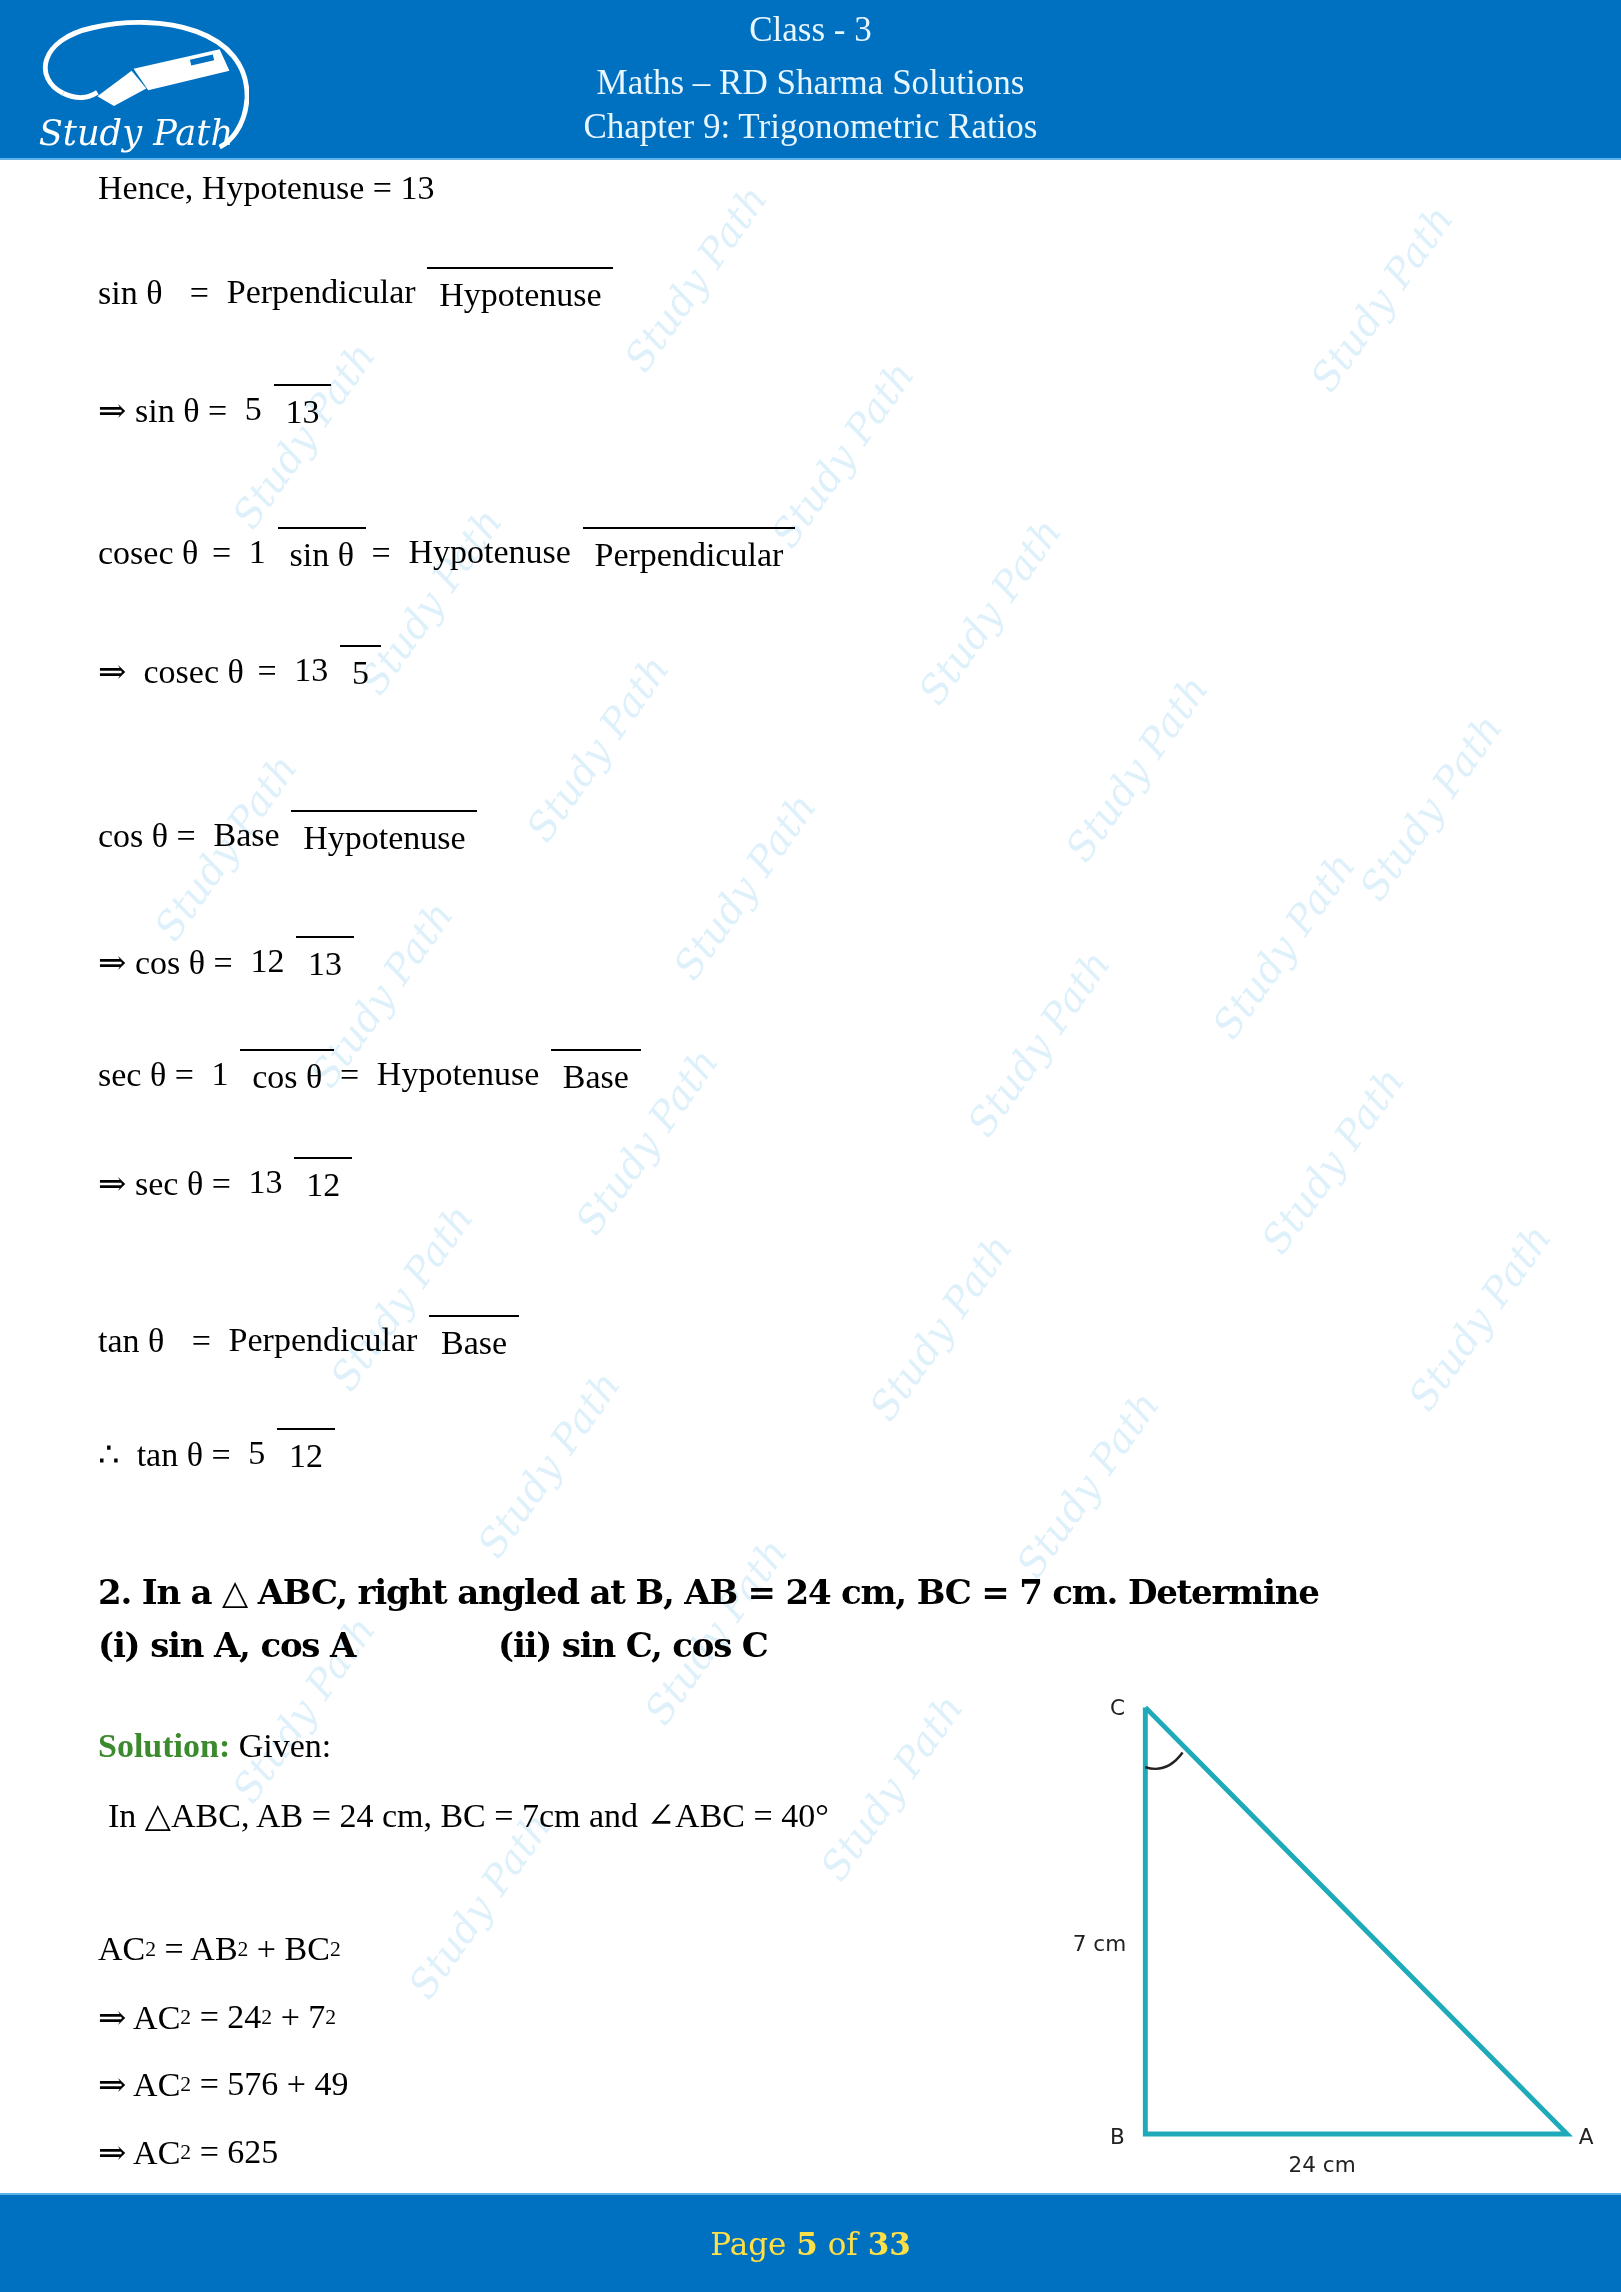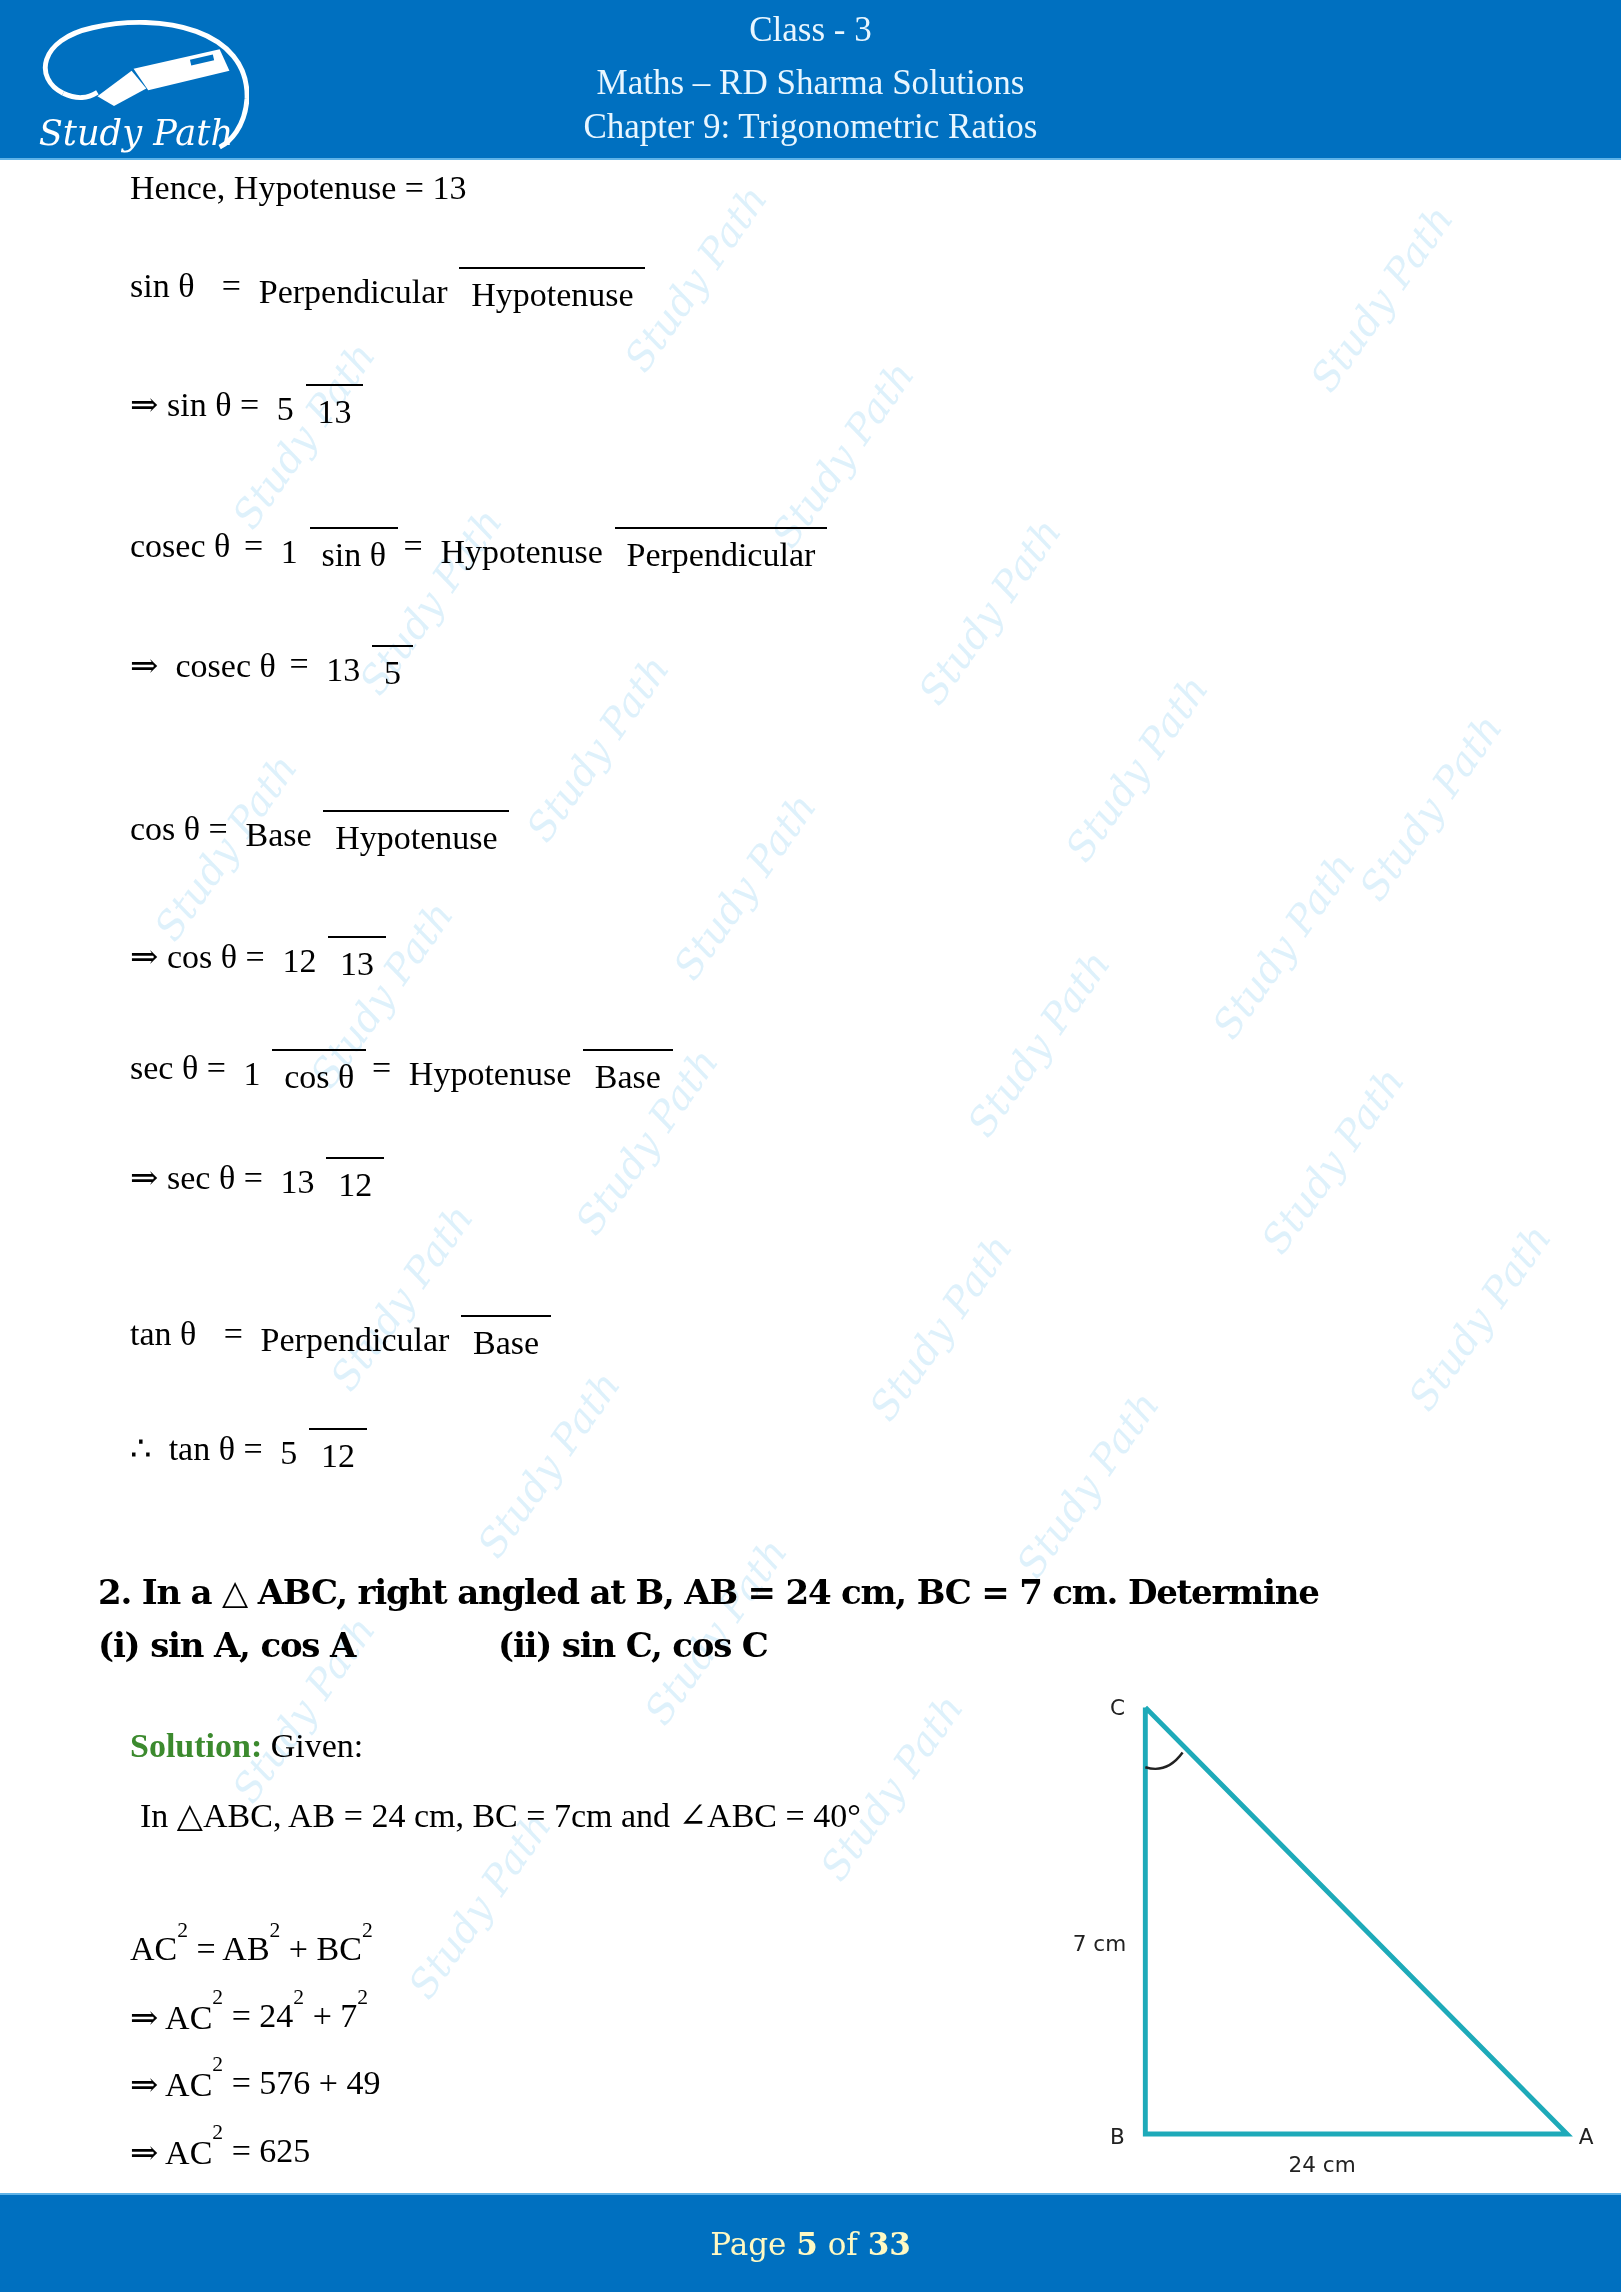--- a/index.html
+++ b/index.html
@@ -17,32 +17,32 @@
     color: #e8f6ff; font-family: "Liberation Serif", "DejaVu Serif", serif;
     font-size: 35px; line-height: 39px;
   }
   .logo { position: absolute; left: 23.5px; top: 9.8px; width: 225px; height: 147px; }
   .footer {
     position: absolute; left: 0; top: 2193px; width: 1621px; height: 100px;
     background: #0070c0; border-top: 2px solid #5fb3e8;
   }
   .footer .pg {
     position: absolute; top: 31px; width: 100%; text-align: center;
-    color: #fef9c3; font-size: 31px; font-family: "DejaVu Serif", serif;
+    color: #fde047; font-size: 31px; font-family: "DejaVu Serif", serif;
   }
   .footer .pg b { font-weight: bold; }
   .wm-layer { position: absolute; left: 0; top: 158px; width: 1621px; height: 2035px; pointer-events: none; }
   .wm {
     position: absolute; color: #d6eefb; font-family: "DejaVu Serif", serif;
     font-style: italic; font-size: 39px; transform: rotate(-55deg); white-space: nowrap; opacity: .8;
   }
   .content { position: absolute; left: 0; top: 0; width: 1621px; height: 2293px; }
   .row {
-    position: absolute; left: 98px; display: flex; align-items: flex-start;
-    font-size: 34px; white-space: nowrap; margin-left: 32px;
+    position: absolute; left: 98px; display: flex; align-items: center;
+    font-size: 34px; white-space: nowrap;
   }
   .frac { display: inline-flex; flex-direction: row; align-items: center; margin: 0 5.9px; vertical-align: middle; }
   .frac .num { padding: 0 11.8px 2px; line-height: 47px; }
   .frac .den { padding: 2px 11.8px 0; line-height: 47px; border-top: 2.9px solid #000; }
   .sp { display: inline-block; width: 13.7px; }
   .sp2 { display: inline-block; width: 27.4px; }
   .q {
     position: absolute; left: 98px; font-size: 34px; font-weight: bold;
     font-family: "DejaVu Serif", serif; letter-spacing: -1.2px; white-space: nowrap;
   }

